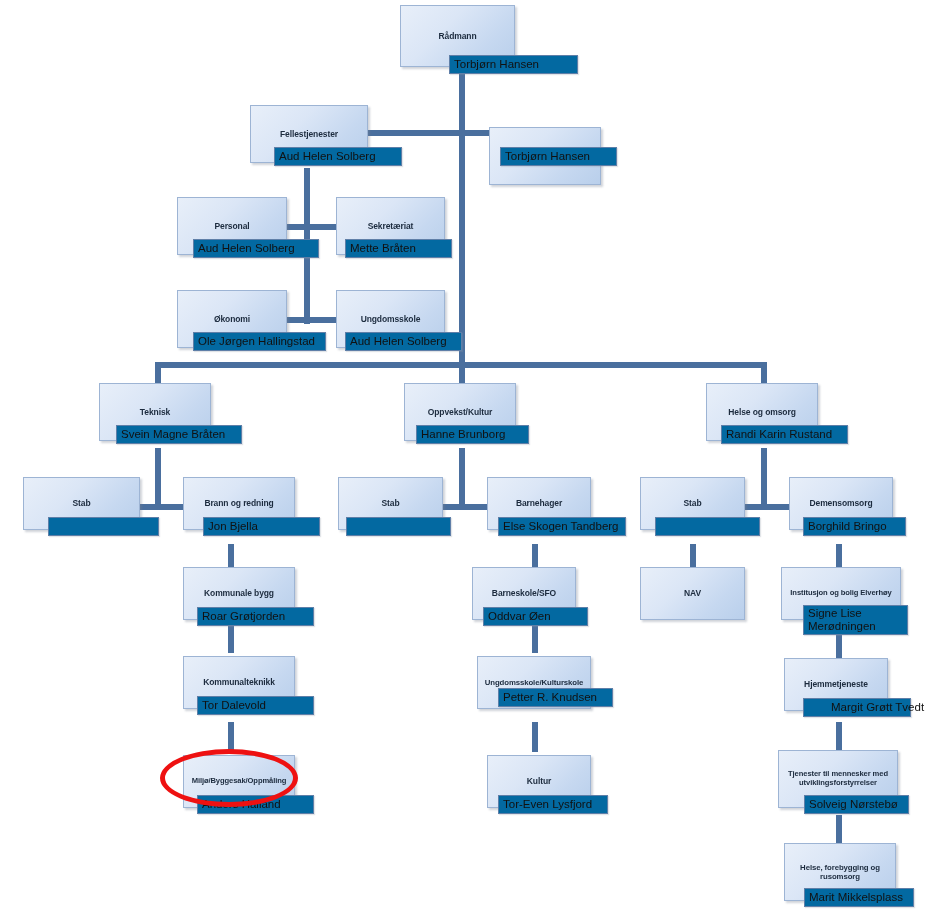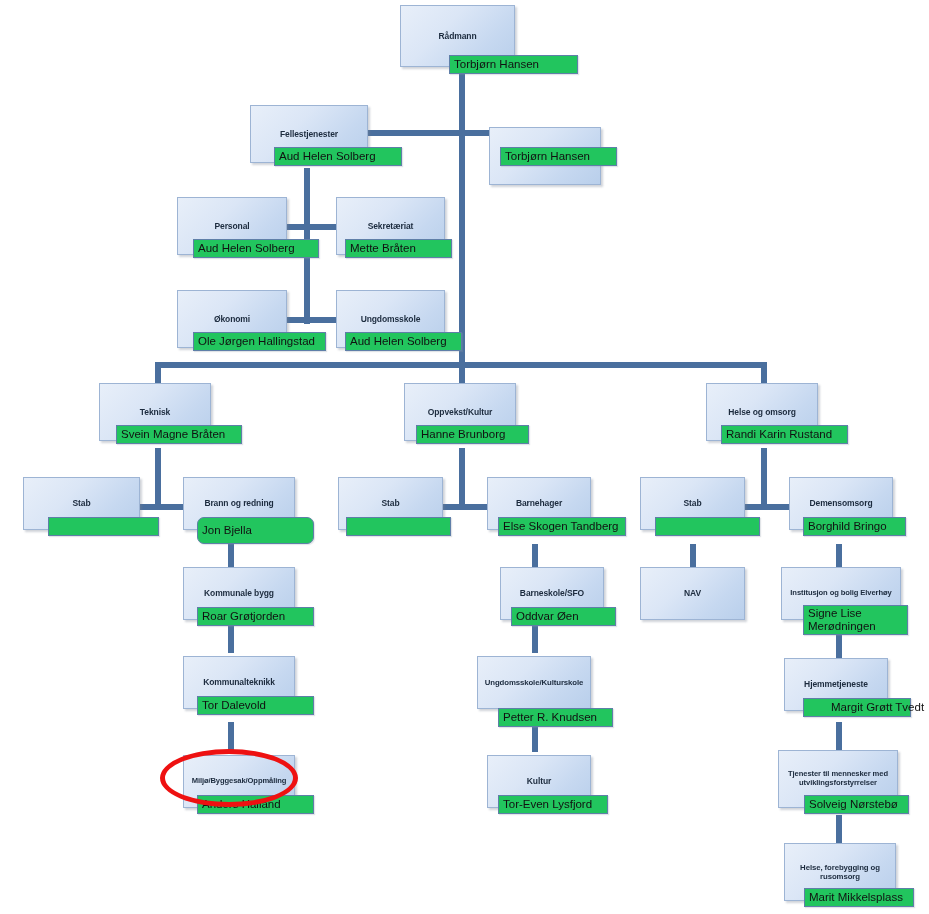--- a/index.html
+++ b/index.html
@@ -49,21 +49,21 @@
     font-size: 8.5px;
     font-weight: 700;
     color: #1c2b3e;
     line-height: 1.18;
     letter-spacing: -0.1px;
   }
   .node-label {
     position: absolute;
     box-sizing: border-box;
     border: 1px solid #5f7fa8;
-    background: #22c55e;
+    background: #0369a1;
     z-index: 5;
     display: flex;
     flex-direction: column;
     justify-content: center;
     padding: 0 4px;
     box-shadow: 1px 1px 1px rgba(140,150,165,0.25);
   }
   .node-label span {
     display: block;
     font-size: 11.5px;
@@ -225,21 +225,21 @@
     </div>
     <div class="node-label" style="left:25px; top:40px; width:111px; height:19px;">
       <span></span>
     </div>
   </div>
 
   <div class="node" style="left:183px; top:477px; width:112px; height:60px;">
     <div class="node-box" style="width:112px; height:53px;">
       <div class="node-title">Brann og redning</div>
     </div>
-    <div class="node-label" style="left:14px; top:40px; width:117px; height:27px;border-radius:7px;">
+    <div class="node-label" style="left:20px; top:40px; width:117px; height:19px;">
       <span>Jon  Bjella</span>
     </div>
   </div>
 
   <div class="node" style="left:183px; top:567px; width:112px; height:60px;">
     <div class="node-box" style="width:112px; height:53px;">
       <div class="node-title">Kommunale bygg</div>
     </div>
     <div class="node-label" style="left:14px; top:40px; width:117px; height:19px;">
       <span>Roar  Grøtjorden</span>
@@ -276,34 +276,34 @@
 
   <div class="node" style="left:487px; top:477px; width:104px; height:60px;">
     <div class="node-box" style="width:104px; height:53px;">
       <div class="node-title">Barnehager</div>
     </div>
     <div class="node-label" style="left:11px; top:40px; width:128px; height:19px;">
       <span>Else Skogen Tandberg</span>
     </div>
   </div>
 
-  <div class="node" style="left:500px; top:567px; width:84px; height:60px;">
+  <div class="node" style="left:472px; top:567px; width:84px; height:60px;">
     <div class="node-box" style="width:104px; height:53px;">
       <div class="node-title">Barneskole/SFO</div>
     </div>
     <div class="node-label" style="left:11px; top:40px; width:105px; height:19px;">
       <span>Oddvar Øen</span>
     </div>
   </div>
 
   <div class="node" style="left:477px; top:656px; width:114px; height:60px;">
     <div class="node-box" style="width:114px; height:53px;">
       <div class="node-title" style="font-size:7.8px;">Ungdomsskole/Kulturskole</div>
     </div>
-    <div class="node-label" style="left:21px; top:52px; width:115px; height:19px;">
+    <div class="node-label" style="left:21px; top:32px; width:115px; height:19px;">
       <span>Petter  R. Knudsen</span>
     </div>
   </div>
 
   <div class="node" style="left:487px; top:755px; width:104px; height:60px;">
     <div class="node-box" style="width:104px; height:53px;">
       <div class="node-title">Kultur</div>
     </div>
     <div class="node-label" style="left:11px; top:40px; width:110px; height:19px;">
       <span>Tor-Even Lysfjord</span>

